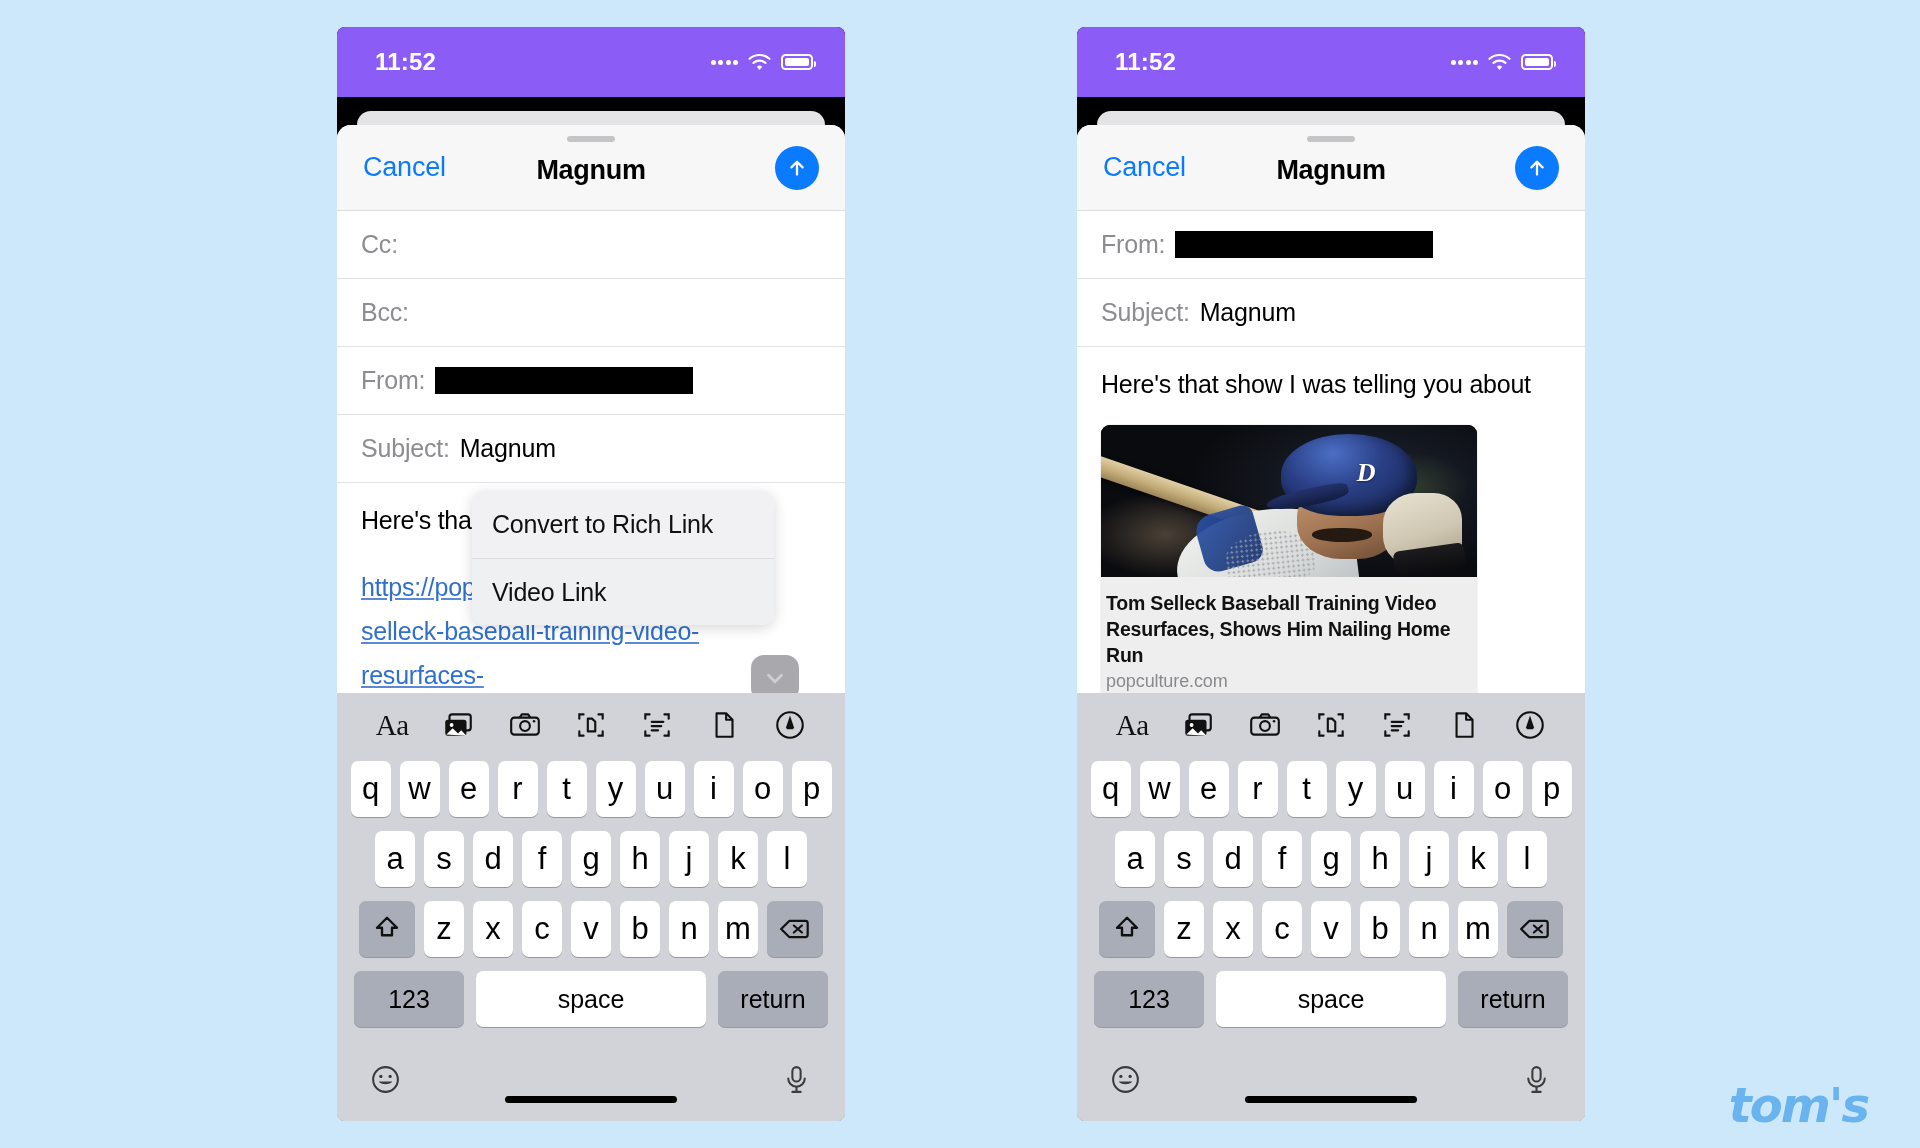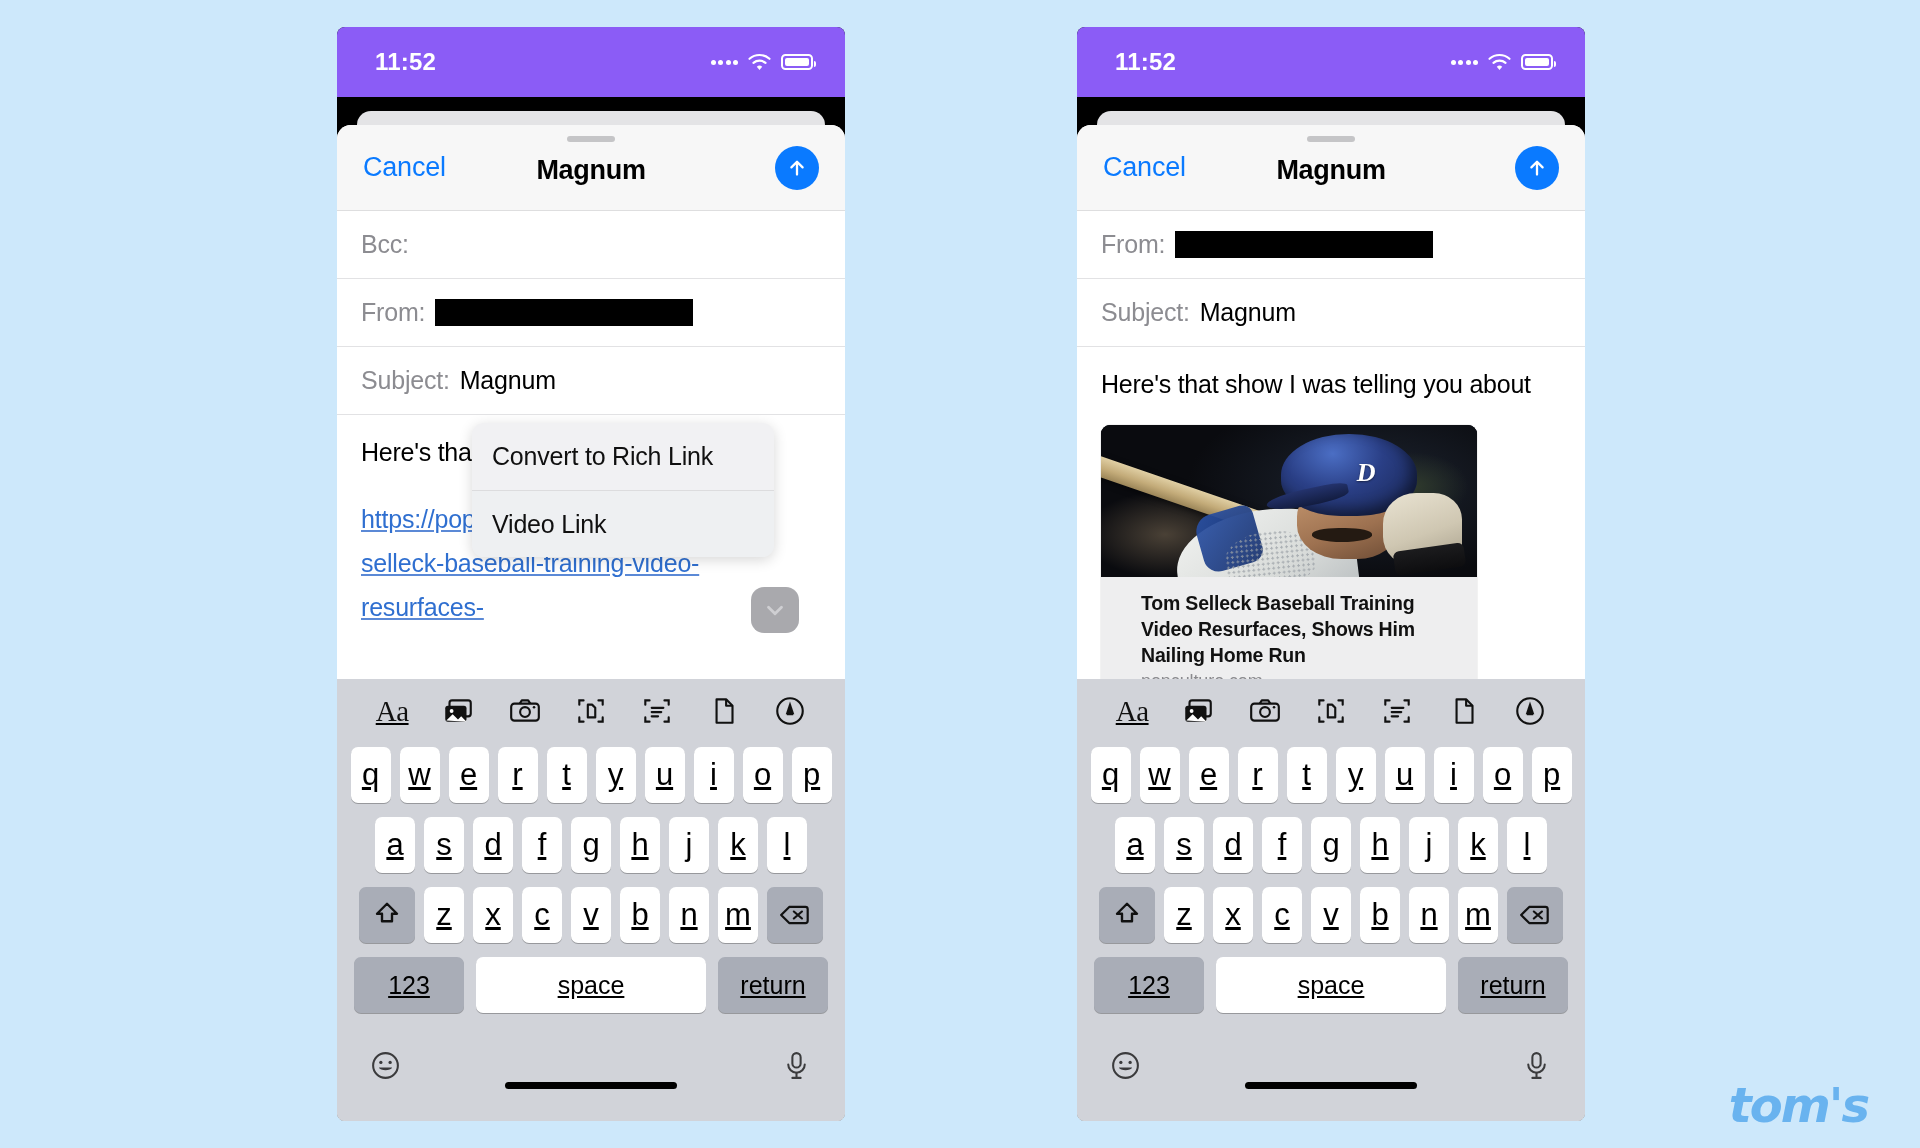--- a/index.html
+++ b/index.html
@@ -202,29 +202,29 @@
   .rl-img .glove {
     position:absolute; right:4%; top:45%; width:21%; height:48%;
     background: linear-gradient(160deg,#e9e3d2 0%,#cfc7b2 55%,#a59d89 100%);
     border-radius: 42% 36% 30% 40%;
   }
   .rl-img .wrist {
     position:absolute; right:3%; bottom:4%; width:19%; height:16%;
     background: linear-gradient(180deg,#1c1c1e,#0d0d0f); border-radius: 6px;
     transform: rotate(-8deg);
   }
-  .rl-text { padding: 13px 15px 15px 5px; margin-left: 35px; }
+  .rl-text { padding: 13px 15px 15px 5px; }
   .rl-title {
     font-size: 19.5px; font-weight: bold; color: #111; line-height: 26px;
     letter-spacing: -.2px;
   }
   .rl-domain { margin-top: 3px; font-size: 18px; color: #8a8a8e; letter-spacing:-.1px; }
 
   
-  .keyboard { flex: 0 0 auto; background: #d1d3d9; padding-bottom: 18px; text-decoration: underline; }
+  .keyboard { flex: 0 0 auto; background: #d1d3d9; padding-bottom: 4px; }
   .kb-toolbar {
     height: 64px; display:flex; align-items:center; justify-content: space-around;
     padding: 0 22px; background: #d1d3d9;
   }
   .kb-toolbar .tb { display:flex; align-items:center; justify-content:center; width: 46px; height: 46px; }
   .kb-toolbar .tb svg { width: 34px; height: 34px; }
   .tb-aa { font-size: 29px; color:#111; font-family: "Liberation Serif", serif; letter-spacing: -.5px; }
 
   .kb-rows { padding: 4px 5px 0 5px; }
   .kb-row { display:flex; justify-content:center; gap: 9px; margin-bottom: 14px; }
@@ -300,20 +300,24 @@
           <div class="nav-cancel">Cancel</div>
           <div class="nav-title">Magnum</div>
           <div class="send-btn">
             <svg viewBox="0 0 24 24">
               <path fill="none" stroke="#fff" stroke-width="2.3" stroke-linecap="round" stroke-linejoin="round" d="M12 18.5V6M6.4 11.4L12 5.8l5.6 5.6"></path>
             </svg>
           </div>
         </div>
 
         <div class="fields">
+          <div class="field">
+            <span class="field-label">Cc:</span>
+            <span class="field-value"></span>
+          </div>
           <div class="field">
             <span class="field-label">Bcc:</span>
             <span class="field-value"></span>
           </div>
           <div class="field">
             <span class="field-label">From:</span>
             <span class="redacted"></span>
           </div>
           <div class="field">
             <span class="field-label">Subject:</span>

